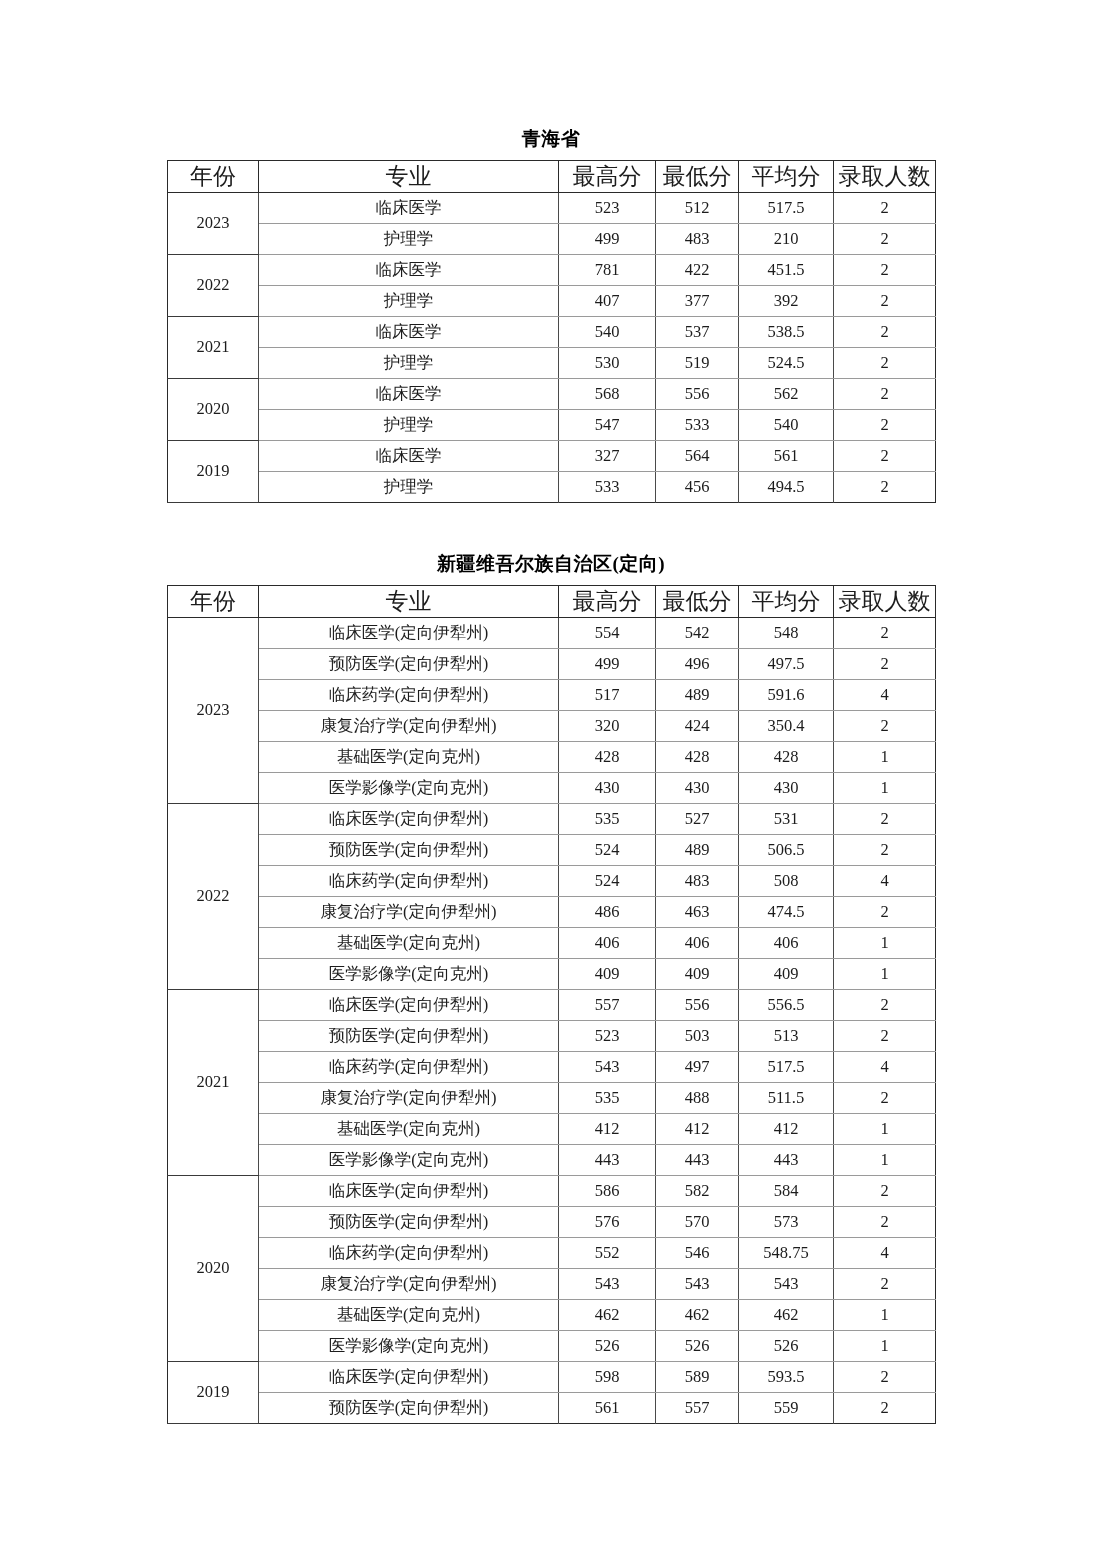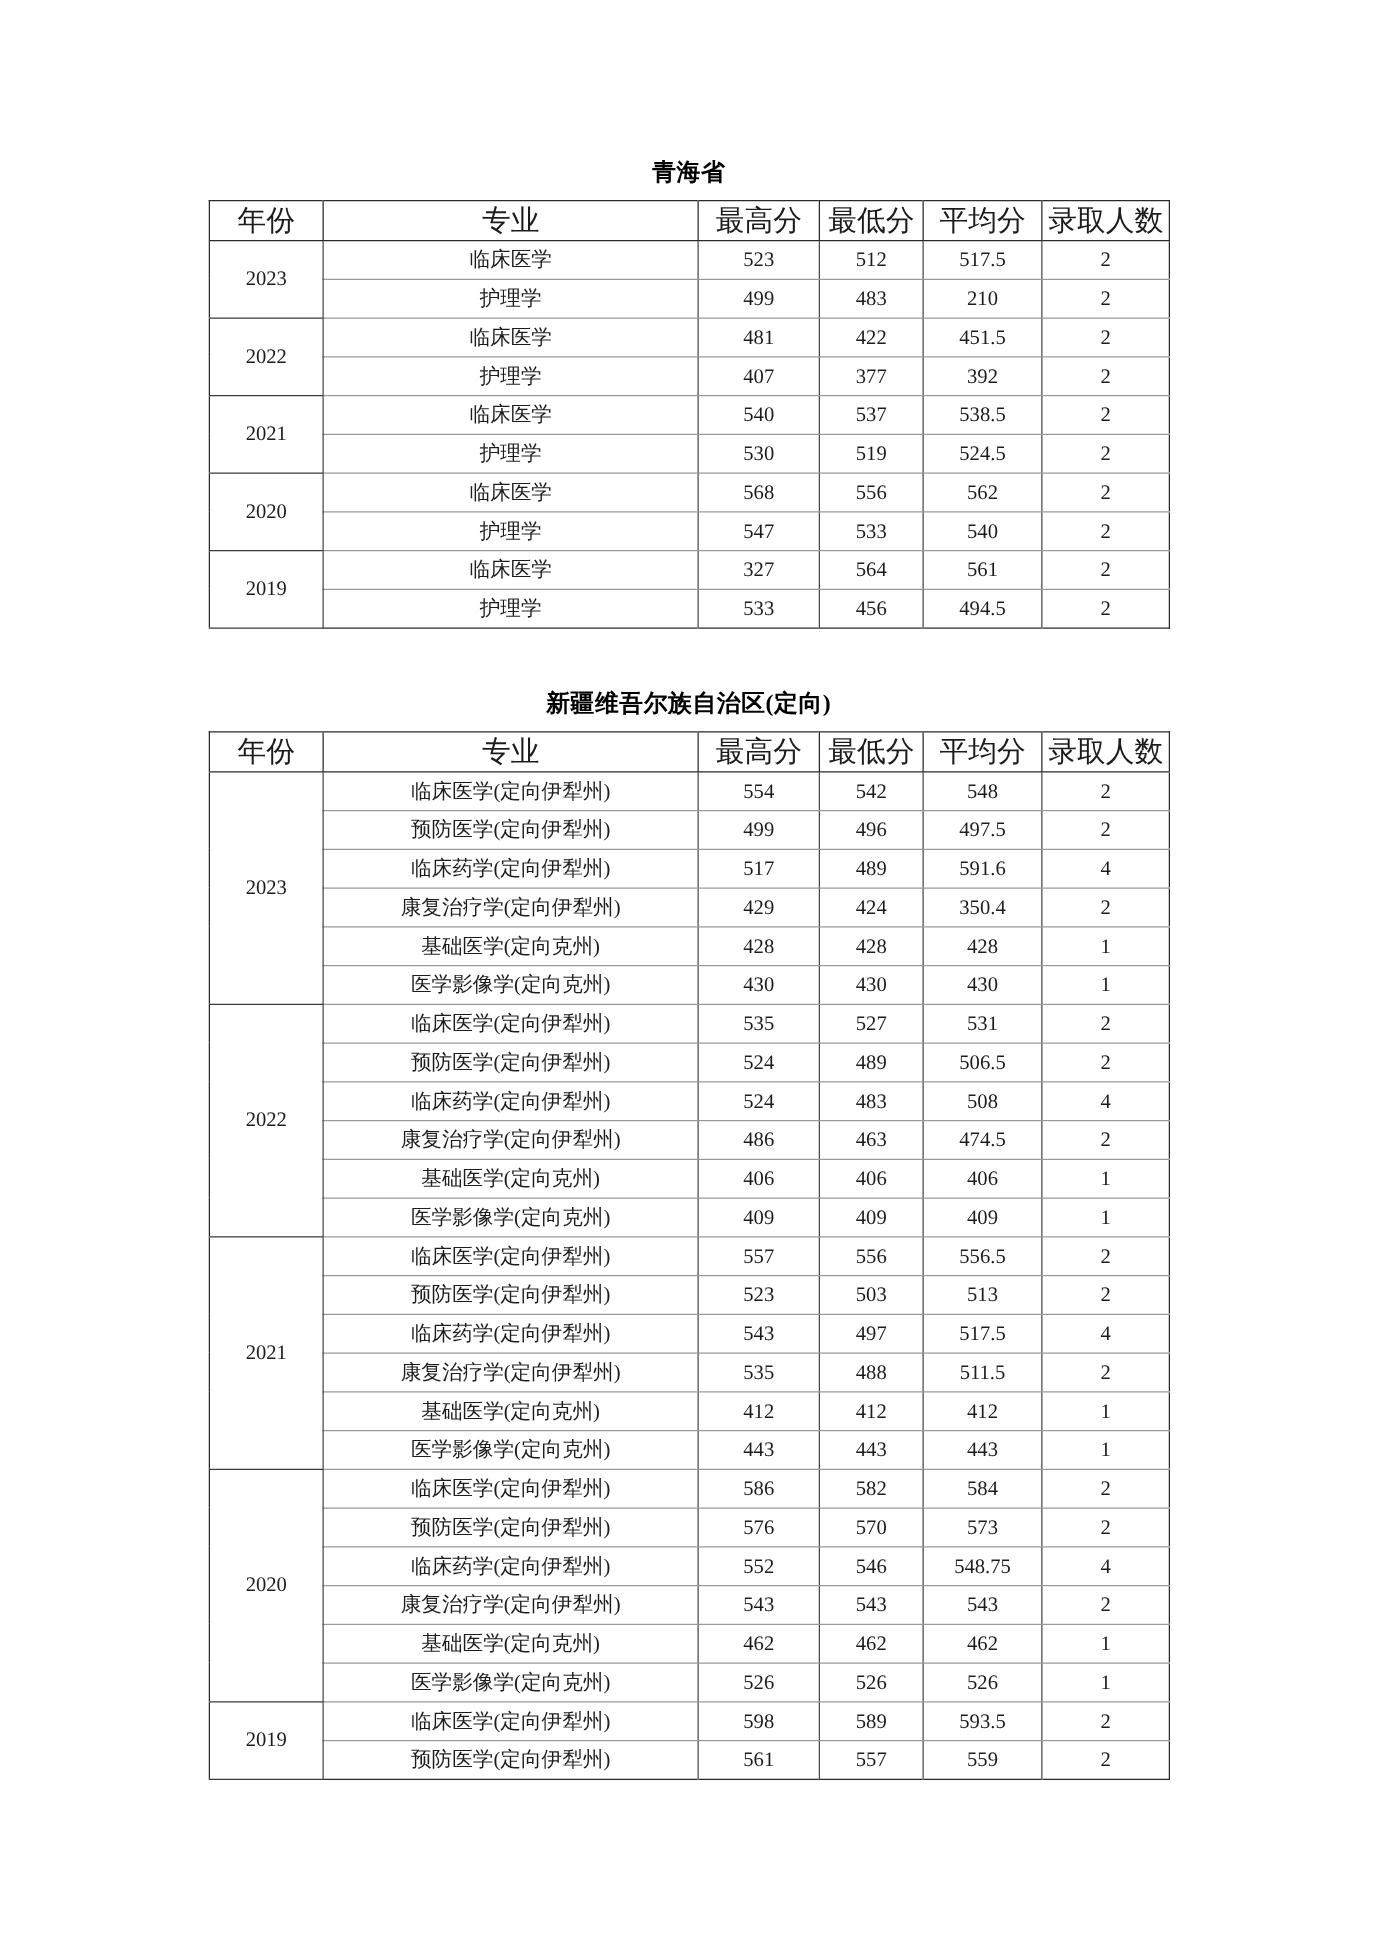--- a/index.html
+++ b/index.html
@@ -132,21 +132,21 @@
           <tr>
             <td class="major-cell">护理学</td>
             <td class="num">499</td>
             <td class="num">483</td>
             <td class="num">210</td>
             <td class="num">2</td>
           </tr>
           <tr class="group-start">
             <td class="year-cell" rowspan="2">2022</td>
             <td class="major-cell">临床医学</td>
-            <td class="num">481</td>
+            <td class="num">781</td>
             <td class="num">422</td>
             <td class="num">451.5</td>
             <td class="num">2</td>
           </tr>
           <tr>
             <td class="major-cell">护理学</td>
             <td class="num">407</td>
             <td class="num">377</td>
             <td class="num">392</td>
             <td class="num">2</td>
@@ -239,21 +239,21 @@
           </tr>
           <tr>
             <td class="major-cell">临床药学(定向伊犁州)</td>
             <td class="num">517</td>
             <td class="num">489</td>
             <td class="num">591.6</td>
             <td class="num">4</td>
           </tr>
           <tr>
             <td class="major-cell">康复治疗学(定向伊犁州)</td>
-            <td class="num">429</td>
+            <td class="num">320</td>
             <td class="num">424</td>
             <td class="num">350.4</td>
             <td class="num">2</td>
           </tr>
           <tr>
             <td class="major-cell">基础医学(定向克州)</td>
             <td class="num">428</td>
             <td class="num">428</td>
             <td class="num">428</td>
             <td class="num">1</td>

